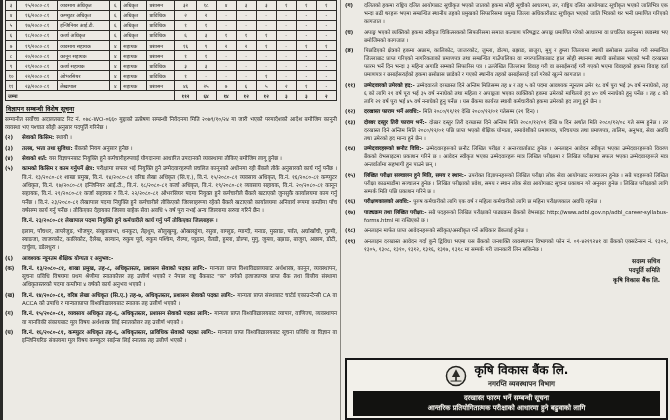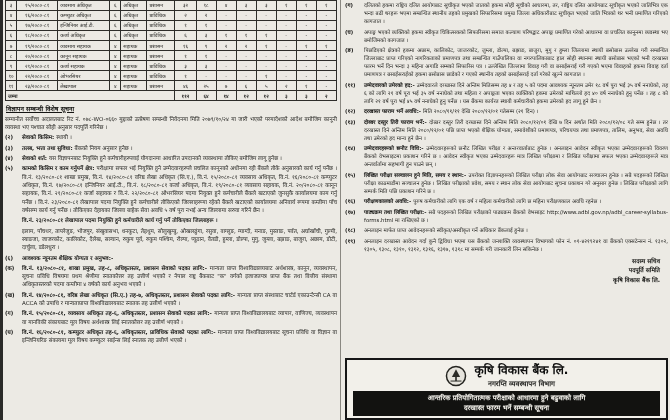--- a/index.html
+++ b/index.html
@@ -376,20 +376,20 @@
             <path d="M12 4.5 L16.5 13 H7.5 Z" fill="#2c2c28"></path>
             <rect x="11.1" y="12.5" width="1.8" height="5" fill="#2c2c28"></rect>
             <path d="M6 17.5 H18" stroke="#2c2c28" stroke-width="1.1"></path>
           </svg>
           <div class="banner-titles">
             <div class="org">कृषि विकास बैंक लि.</div>
             <div class="dept">नगरप्ति व्यवस्थापन विभाग</div>
           </div>
         </div>
         <div class="banner-strip">
+          <div>दरखास्त फारम भर्ने सम्बन्धी सूचना</div>
           <div>आन्तरिक प्रतियोगितात्मक परीक्षाको आधारमा हुने बढुवाको लागि</div>
-          <div>दरखास्त फारम भर्ने सम्बन्धी सूचना</div>
         </div>
       </div>
     </div>
 
   </div>
 </div>
 
 </body></html>

